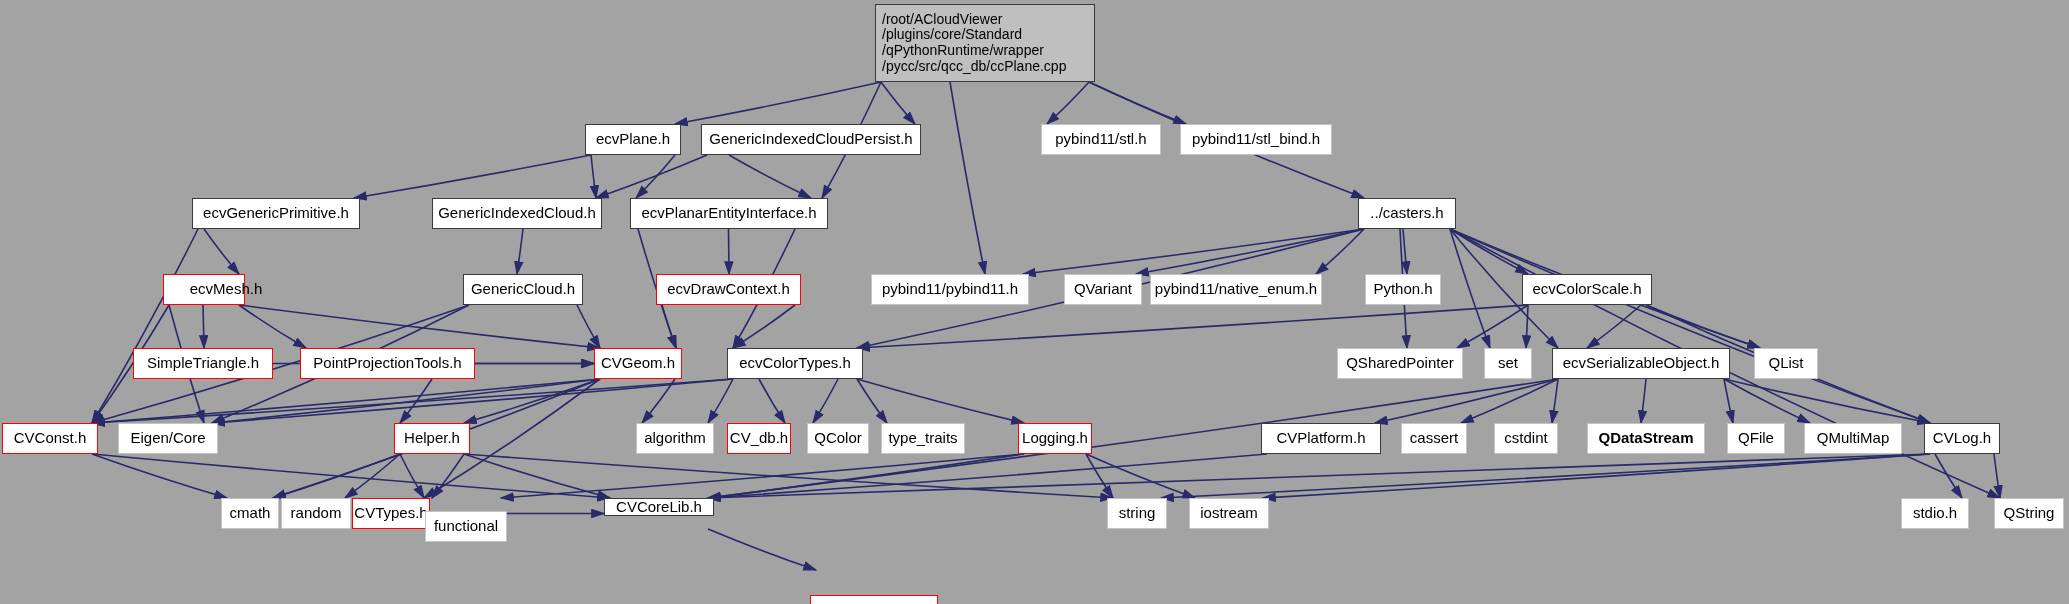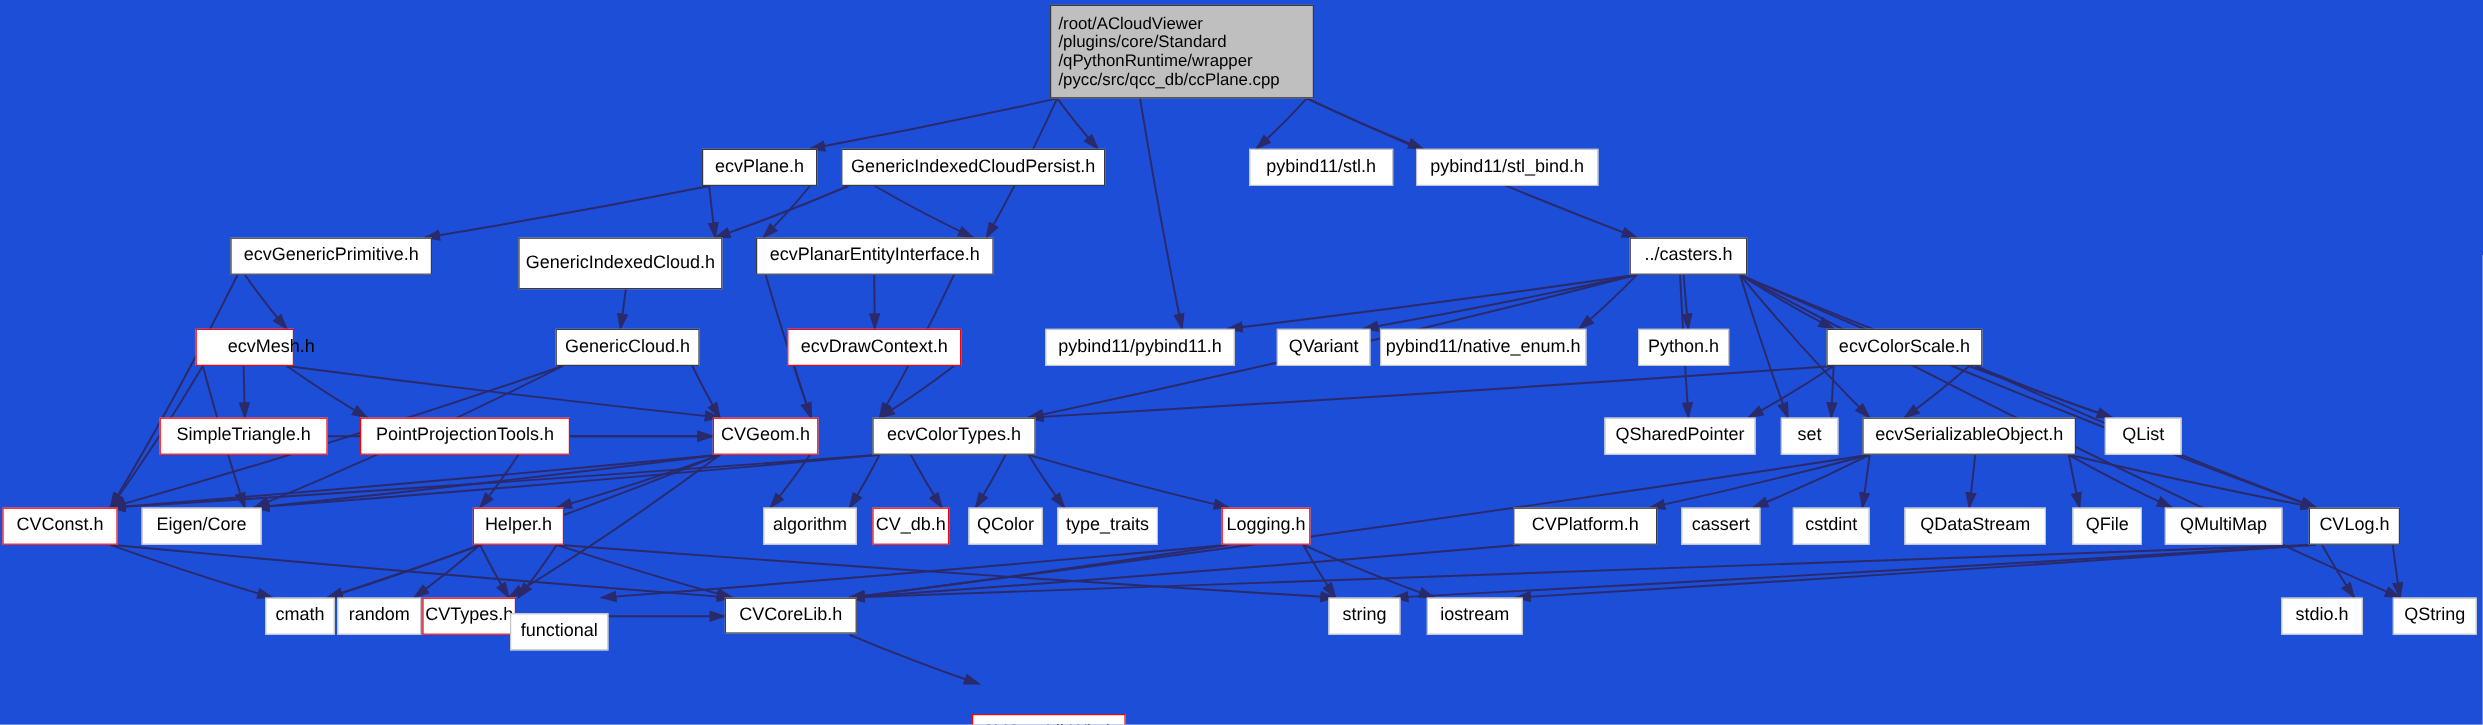--- a/index.html
+++ b/index.html
@@ -1,16 +1,16 @@
 <!DOCTYPE html>
 <html><head>
 <meta charset="utf-8">
 <style>
   html,body{margin:0;padding:0;background:#ffffff;}
-  #canvas{position:relative;width:2069px;height:604px;background:#1d4ed8;
+  #canvas{position:relative;width:2069px;height:604px;background:#a3a3a3;
           font-family:"Liberation Sans","DejaVu Sans",sans-serif;overflow:hidden;}
   svg#edges{position:absolute;left:0;top:0;width:2069px;height:604px;}
   .node{position:absolute;box-sizing:border-box;display:flex;align-items:center;
         justify-content:center;text-align:center;background:#ffffff;
         font-size:15px;color:#000000;line-height:1.12;white-space:pre;}
   .n-black{border:1.5px solid #3a3a3a;}
   .n-red{border:1.5px solid #ff0000;}
   .n-gray{border:1.2px solid #c4c4c4;}
   .n-root{border:1.5px solid #3a3a3a;background:#bfbfbf;text-align:left;
           justify-content:flex-start;padding:3px 6px;}
@@ -121,21 +121,21 @@
   <div id="nodes">
       <div class="node n-root" style="left: 875px; top: 4px; width: 220px; height: 78px; font-size: 14px;">/root/ACloudViewer
 /plugins/core/Standard
 /qPythonRuntime/wrapper
 /pycc/src/qcc_db/ccPlane.cpp</div>
       <div class="node n-black" style="left: 585px; top: 124px; width: 96px; height: 31px;">ecvPlane.h</div>
       <div class="node n-black" style="left: 701px; top: 124px; width: 220px; height: 31px;">GenericIndexedCloudPersist.h</div>
       <div class="node n-gray" style="left: 1041px; top: 124px; width: 120px; height: 31px;">pybind11/stl.h</div>
       <div class="node n-gray" style="left: 1180px; top: 124px; width: 152px; height: 31px;">pybind11/stl_bind.h</div>
       <div class="node n-black" style="left: 192px; top: 198px; width: 168px; height: 31px;">ecvGenericPrimitive.h</div>
-      <div class="node n-black" style="left: 432px; top: 198px; width: 170px; height: 43px;">GenericIndexedCloud.h</div>
+      <div class="node n-black" style="left: 432px; top: 198px; width: 170px; height: 31px;">GenericIndexedCloud.h</div>
       <div class="node n-black" style="left: 630px; top: 198px; width: 198px; height: 31px;">ecvPlanarEntityInterface.h</div>
       <div class="node n-black" style="left: 1358px; top: 198px; width: 98px; height: 31px;">../casters.h</div>
       <div class="node n-red" style="left: 163px; top: 274px; width: 82px; height: 31px; padding-left: 44px;">ecvMesh.h</div>
       <div class="node n-black" style="left: 463px; top: 274px; width: 120px; height: 31px;">GenericCloud.h</div>
       <div class="node n-red" style="left: 656px; top: 274px; width: 145px; height: 31px;">ecvDrawContext.h</div>
       <div class="node n-gray" style="left: 871px; top: 274px; width: 158px; height: 31px;">pybind11/pybind11.h</div>
       <div class="node n-gray" style="left: 1064px; top: 274px; width: 78px; height: 31px;">QVariant</div>
       <div class="node n-gray" style="left: 1150px; top: 274px; width: 172px; height: 31px;">pybind11/native_enum.h</div>
       <div class="node n-gray" style="left: 1365px; top: 274px; width: 76px; height: 31px;">Python.h</div>
       <div class="node n-black" style="left: 1522px; top: 274px; width: 130px; height: 31px;">ecvColorScale.h</div>
@@ -151,28 +151,28 @@
       <div class="node n-gray" style="left: 118px; top: 423px; width: 100px; height: 31px;">Eigen/Core</div>
       <div class="node n-red" style="left: 394px; top: 423px; width: 76px; height: 31px;">Helper.h</div>
       <div class="node n-gray" style="left: 636px; top: 423px; width: 78px; height: 31px;">algorithm</div>
       <div class="node n-red" style="left: 727px; top: 423px; width: 64px; height: 31px;">CV_db.h</div>
       <div class="node n-gray" style="left: 807px; top: 423px; width: 62px; height: 31px;">QColor</div>
       <div class="node n-gray" style="left: 881px; top: 423px; width: 84px; height: 31px;">type_traits</div>
       <div class="node n-red" style="left: 1018px; top: 423px; width: 74px; height: 31px;">Logging.h</div>
       <div class="node n-black" style="left: 1261px; top: 423px; width: 120px; height: 31px;">CVPlatform.h</div>
       <div class="node n-gray" style="left: 1401px; top: 423px; width: 66px; height: 31px;">cassert</div>
       <div class="node n-gray" style="left: 1494px; top: 423px; width: 64px; height: 31px;">cstdint</div>
-      <div class="node n-gray" style="left: 1587px; top: 423px; width: 118px; height: 31px;">QDataStream</div>
+      <div class="node n-gray" style="left: 1587px; top: 423px; width: 118px; height: 31px; font-weight: bold;">QDataStream</div>
       <div class="node n-gray" style="left: 1727px; top: 423px; width: 58px; height: 31px;">QFile</div>
       <div class="node n-gray" style="left: 1804px; top: 423px; width: 98px; height: 31px;">QMultiMap</div>
       <div class="node n-black" style="left: 1924px; top: 423px; width: 76px; height: 31px;">CVLog.h</div>
       <div class="node n-gray" style="left: 221px; top: 498px; width: 58px; height: 31px;">cmath</div>
       <div class="node n-gray" style="left: 281px; top: 498px; width: 70px; height: 31px;">random</div>
       <div class="node n-red" style="left: 352px; top: 498px; width: 78px; height: 31px;">CVTypes.h</div>
       <div class="node n-gray" style="left: 425px; top: 511px; width: 82px; height: 31px;">functional</div>
-      <div class="node n-black" style="left: 604px; top: 498px; width: 110px; height: 30px;">CVCoreLib.h</div>
+      <div class="node n-black" style="left: 604px; top: 498px; width: 110px; height: 18px;">CVCoreLib.h</div>
       <div class="node n-gray" style="left: 1107px; top: 498px; width: 60px; height: 31px;">string</div>
       <div class="node n-gray" style="left: 1189px; top: 498px; width: 80px; height: 31px;">iostream</div>
       <div class="node n-gray" style="left: 1901px; top: 498px; width: 68px; height: 31px;">stdio.h</div>
       <div class="node n-gray" style="left: 1994px; top: 498px; width: 70px; height: 31px;">QString</div>
       <div class="node n-red" style="left: 810px; top: 570px; width: 128px; height: 31px; margin-top: 25px;">CVCoreLibWin.h</div>
     </div>
 </div>
 
 </body></html>

